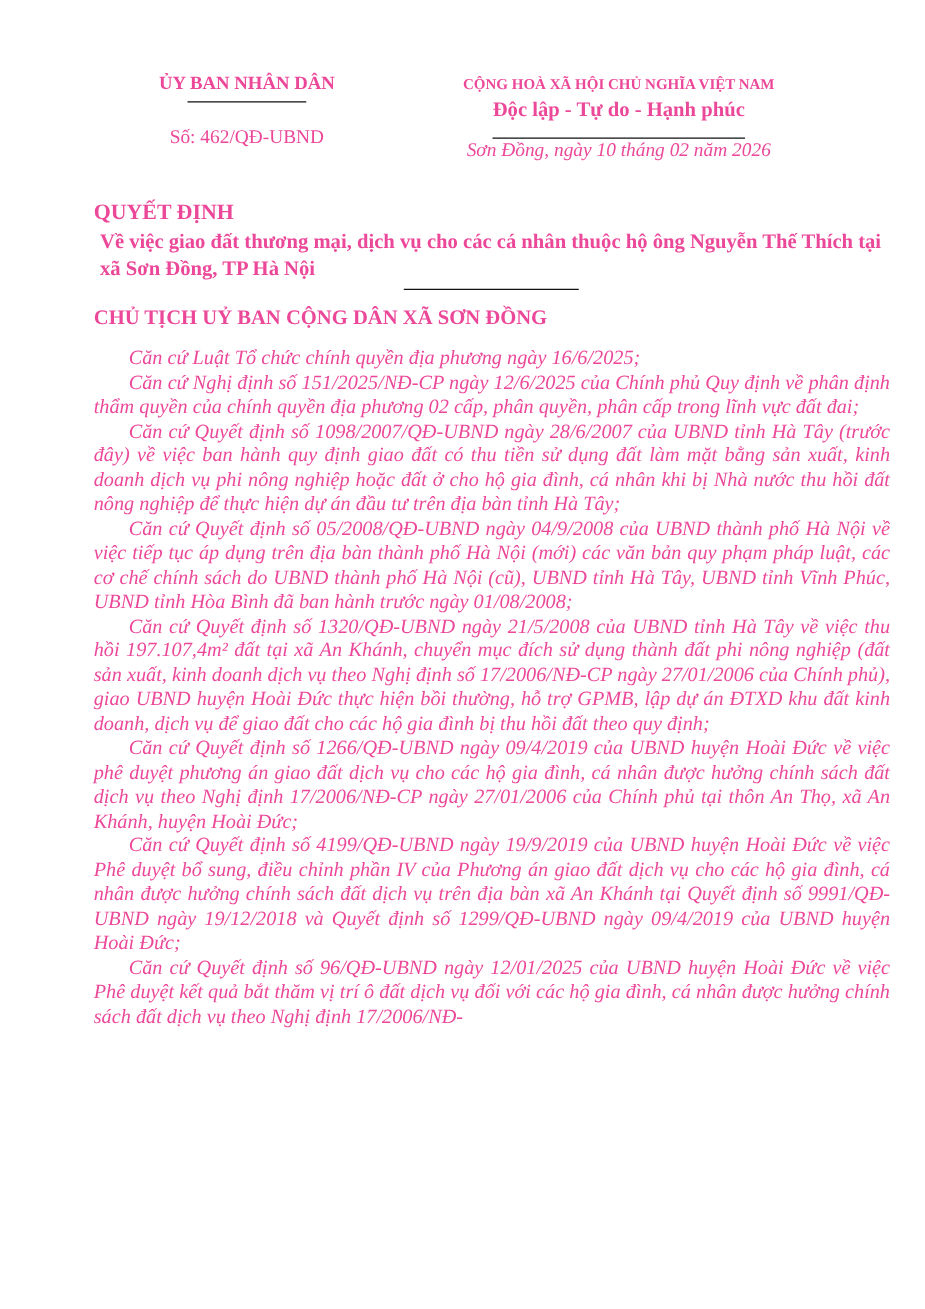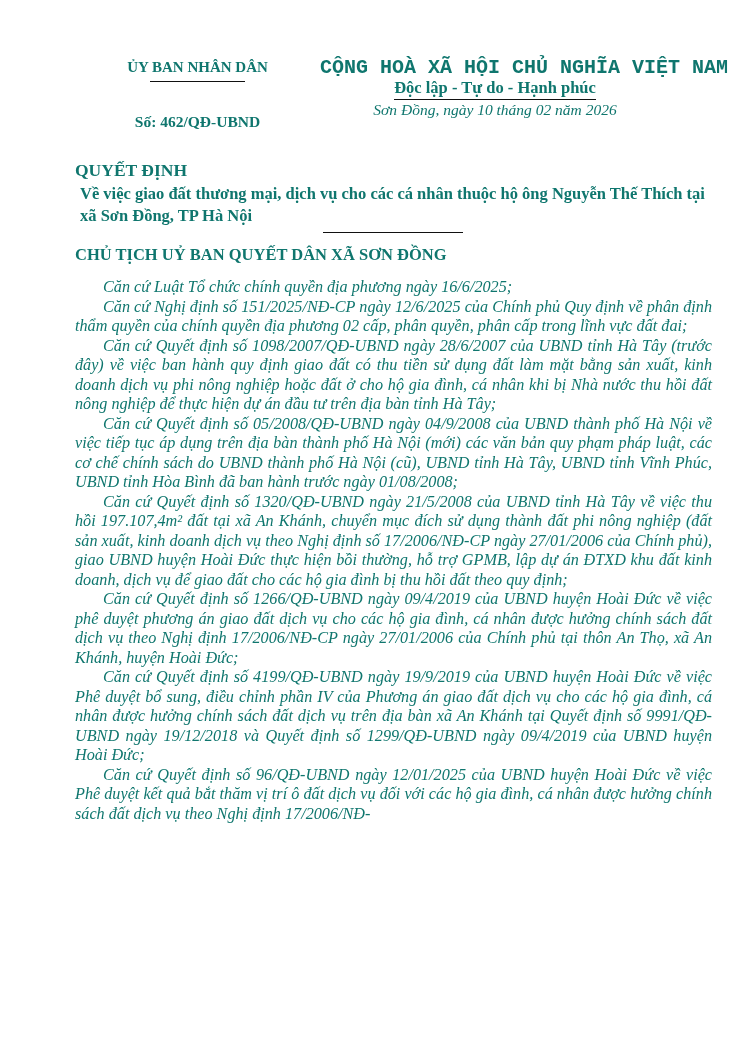--- a/index.html
+++ b/index.html
@@ -7,21 +7,21 @@
     padding: 0;
     background: #ffffff;
   }
   .page {
     position: relative;
     width: 740px;
     height: 1047px;
     box-sizing: border-box;
     padding: 58px 0 0 75px;
     background: #ffffff;
-    color: #0f766e;
+    color: #ec4899;
     font-family: "Liberation Serif", "DejaVu Serif", serif;
     overflow: hidden;
   }
   
   .header {
     display: flex;
     width: 635px;
   }
   .header-left {
     width: 245px;
@@ -36,40 +36,38 @@
     font-size: 15px;
     line-height: 19px;
     white-space: nowrap;
   }
   .org-rule {
     width: 95px;
     border-top: 1.6px solid #111;
     margin: 4px auto 0 auto;
   }
   .doc-number {
-    margin-top: 30px;
+    margin-top: 18px;
     font-size: 15.5px;
     line-height: 19px;
     white-space: nowrap;
-    font-weight: bold;
   }
   .national-name {
     font-weight: bold;
-    font-size: 20px;
+    font-size: 12px;
     line-height: 19px;
     white-space: nowrap;
-    font-family: Liberation Mono, monospace;
   }
   .motto {
     display: inline-block;
     font-weight: bold;
     font-size: 16.5px;
     line-height: 21px;
     border-bottom: 1.8px solid #111;
-    padding-bottom: 1px;
+    padding-bottom: 12px;
     white-space: nowrap;
   }
   .place-date {
     font-style: italic;
     font-size: 15.5px;
     line-height: 19px;
     white-space: nowrap;
   }
   
   .title-section {
@@ -131,21 +129,21 @@
         <span class="motto">Độc lập - Tự do - Hạnh phúc</span>
       </div>
       <div class="place-date">Sơn Đồng, ngày 10 tháng 02 năm 2026</div>
     </div>
   </div>
 
   <div class="title-section">
     <div class="doc-type">QUYẾT ĐỊNH</div>
     <div class="doc-subject">Về việc giao đất thương mại, dịch vụ cho các cá nhân thuộc hộ ông Nguyễn Thế Thích tại xã Sơn Đồng, TP Hà Nội</div>
     <div class="subject-rule"></div>
-    <div class="deciding-authority">CHỦ TỊCH UỶ BAN QUYẾT DÂN XÃ SƠN ĐỒNG</div>
+    <div class="deciding-authority">CHỦ TỊCH UỶ BAN CỘNG DÂN XÃ SƠN ĐỒNG</div>
   </div>
 
   <div class="body-section">
     <p>Căn cứ Luật Tổ chức chính quyền địa phương ngày 16/6/2025;</p>
     <p>Căn cứ Nghị định số 151/2025/NĐ-CP ngày 12/6/2025 của Chính phủ Quy định về phân định thẩm quyền của chính quyền địa phương 02 cấp, phân quyền, phân cấp trong lĩnh vực đất đai;</p>
     <p>Căn cứ Quyết định số 1098/2007/QĐ-UBND ngày 28/6/2007 của UBND tỉnh Hà Tây (trước đây) về việc ban hành quy định giao đất có thu tiền sử dụng đất làm mặt bằng sản xuất, kinh doanh dịch vụ phi nông nghiệp hoặc đất ở cho hộ gia đình, cá nhân khi bị Nhà nước thu hồi đất nông nghiệp để thực hiện dự án đầu tư trên địa bàn tỉnh Hà Tây;</p>
     <p>Căn cứ Quyết định số 05/2008/QĐ-UBND ngày 04/9/2008 của UBND thành phố Hà Nội về việc tiếp tục áp dụng trên địa bàn thành phố Hà Nội (mới) các văn bản quy phạm pháp luật, các cơ chế chính sách do UBND thành phố Hà Nội (cũ), UBND tỉnh Hà Tây, UBND tỉnh Vĩnh Phúc, UBND tỉnh Hòa Bình đã ban hành trước ngày 01/08/2008;</p>
     <p>Căn cứ Quyết định số 1320/QĐ-UBND ngày 21/5/2008 của UBND tỉnh Hà Tây về việc thu hồi 197.107,4m² đất tại xã An Khánh, chuyển mục đích sử dụng thành đất phi nông nghiệp (đất sản xuất, kinh doanh dịch vụ theo Nghị định số 17/2006/NĐ-CP ngày 27/01/2006 của Chính phủ), giao UBND huyện Hoài Đức thực hiện bồi thường, hỗ trợ GPMB, lập dự án ĐTXD khu đất kinh doanh, dịch vụ để giao đất cho các hộ gia đình bị thu hồi đất theo quy định;</p>
     <p>Căn cứ Quyết định số 1266/QĐ-UBND ngày 09/4/2019 của UBND huyện Hoài Đức về việc phê duyệt phương án giao đất dịch vụ cho các hộ gia đình, cá nhân được hưởng chính sách đất dịch vụ theo Nghị định 17/2006/NĐ-CP ngày 27/01/2006 của Chính phủ tại thôn An Thọ, xã An Khánh, huyện Hoài Đức;</p>
     <p>Căn cứ Quyết định số 4199/QĐ-UBND ngày 19/9/2019 của UBND huyện Hoài Đức về việc Phê duyệt bổ sung, điều chỉnh phần IV của Phương án giao đất dịch vụ cho các hộ gia đình, cá nhân được hưởng chính sách đất dịch vụ trên địa bàn xã An Khánh tại Quyết định số 9991/QĐ-UBND ngày 19/12/2018 và Quyết định số 1299/QĐ-UBND ngày 09/4/2019 của UBND huyện Hoài Đức;</p>

